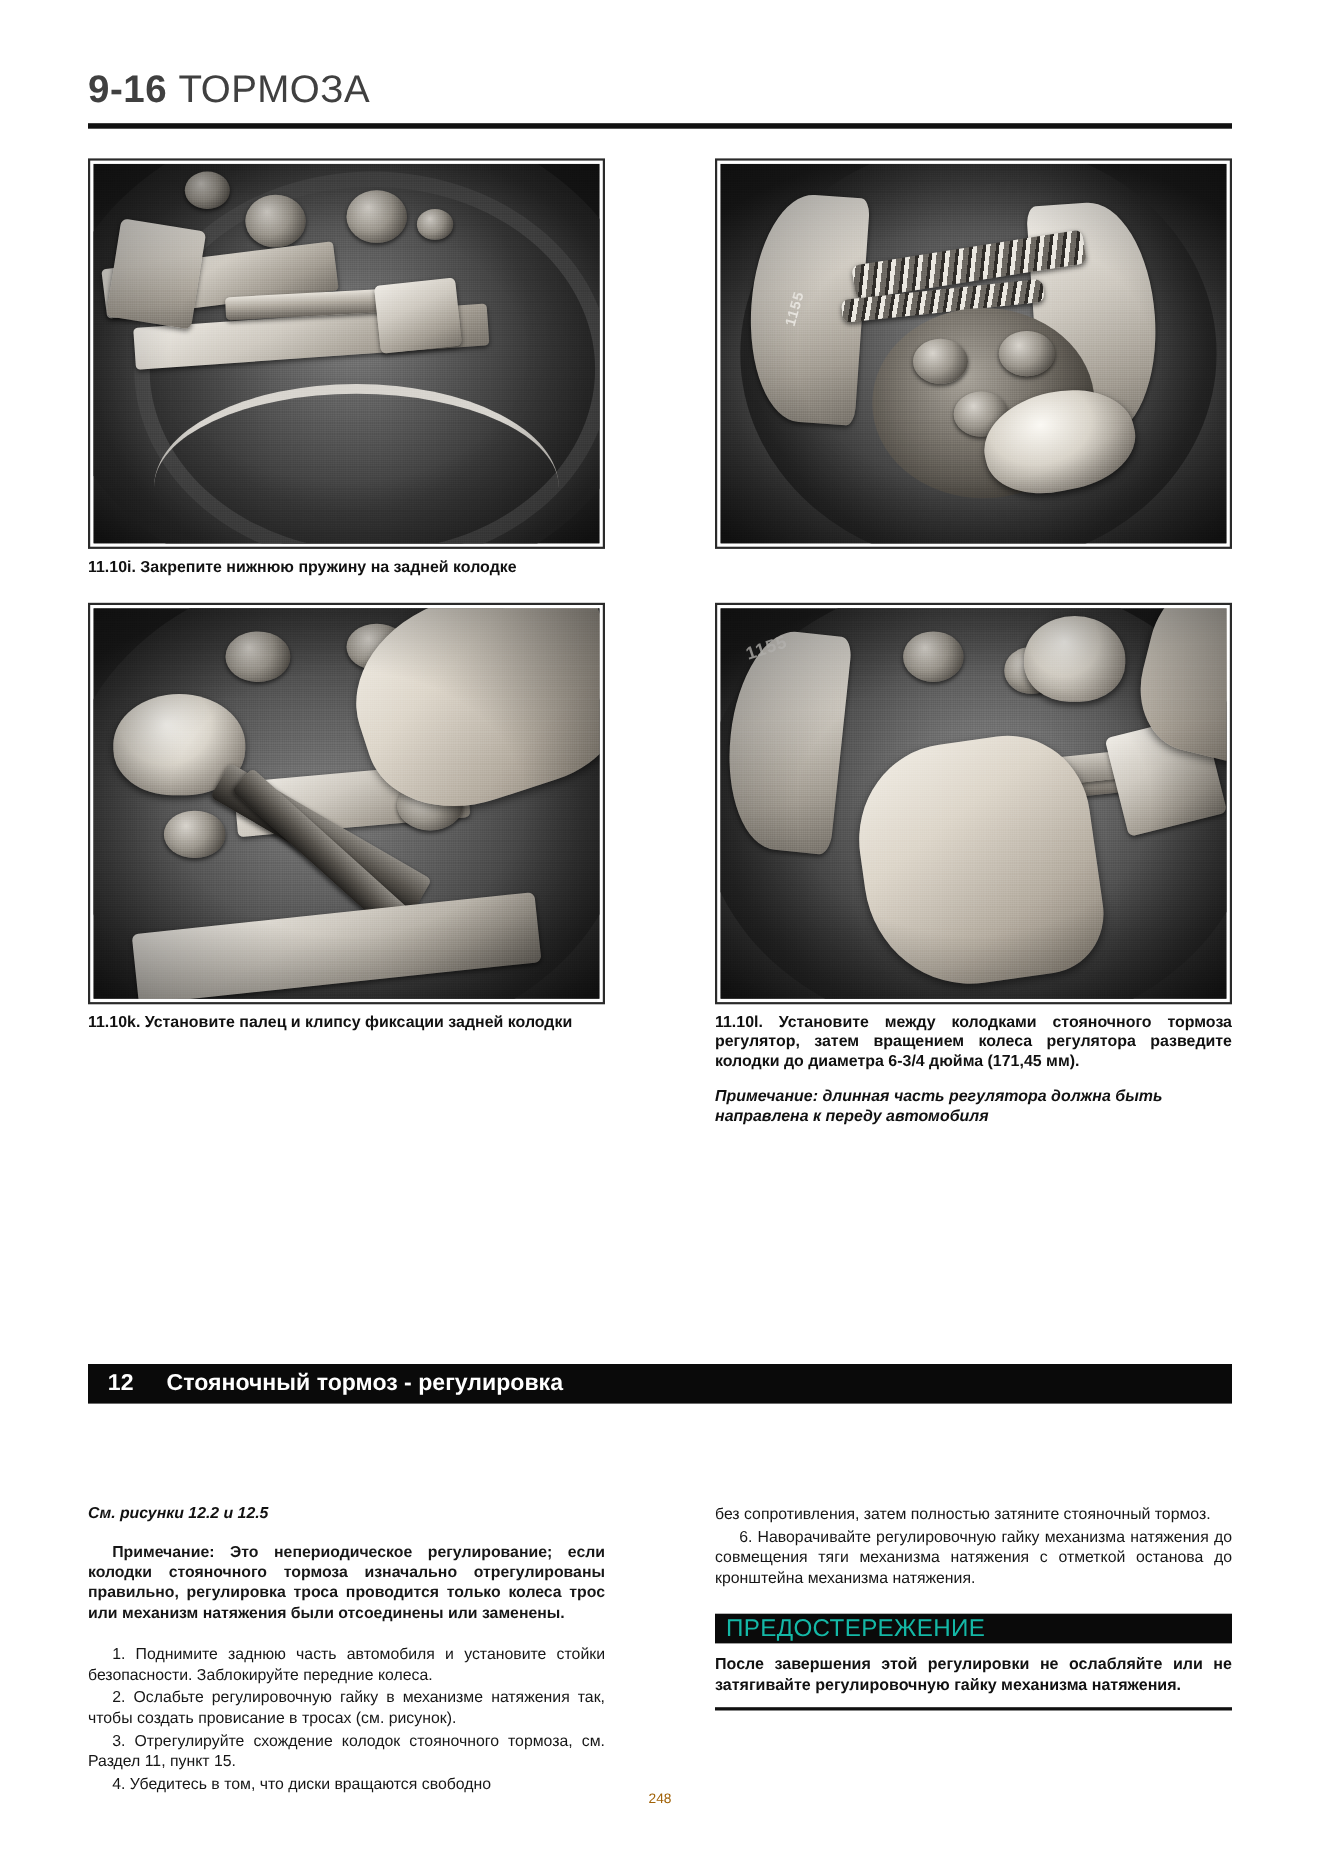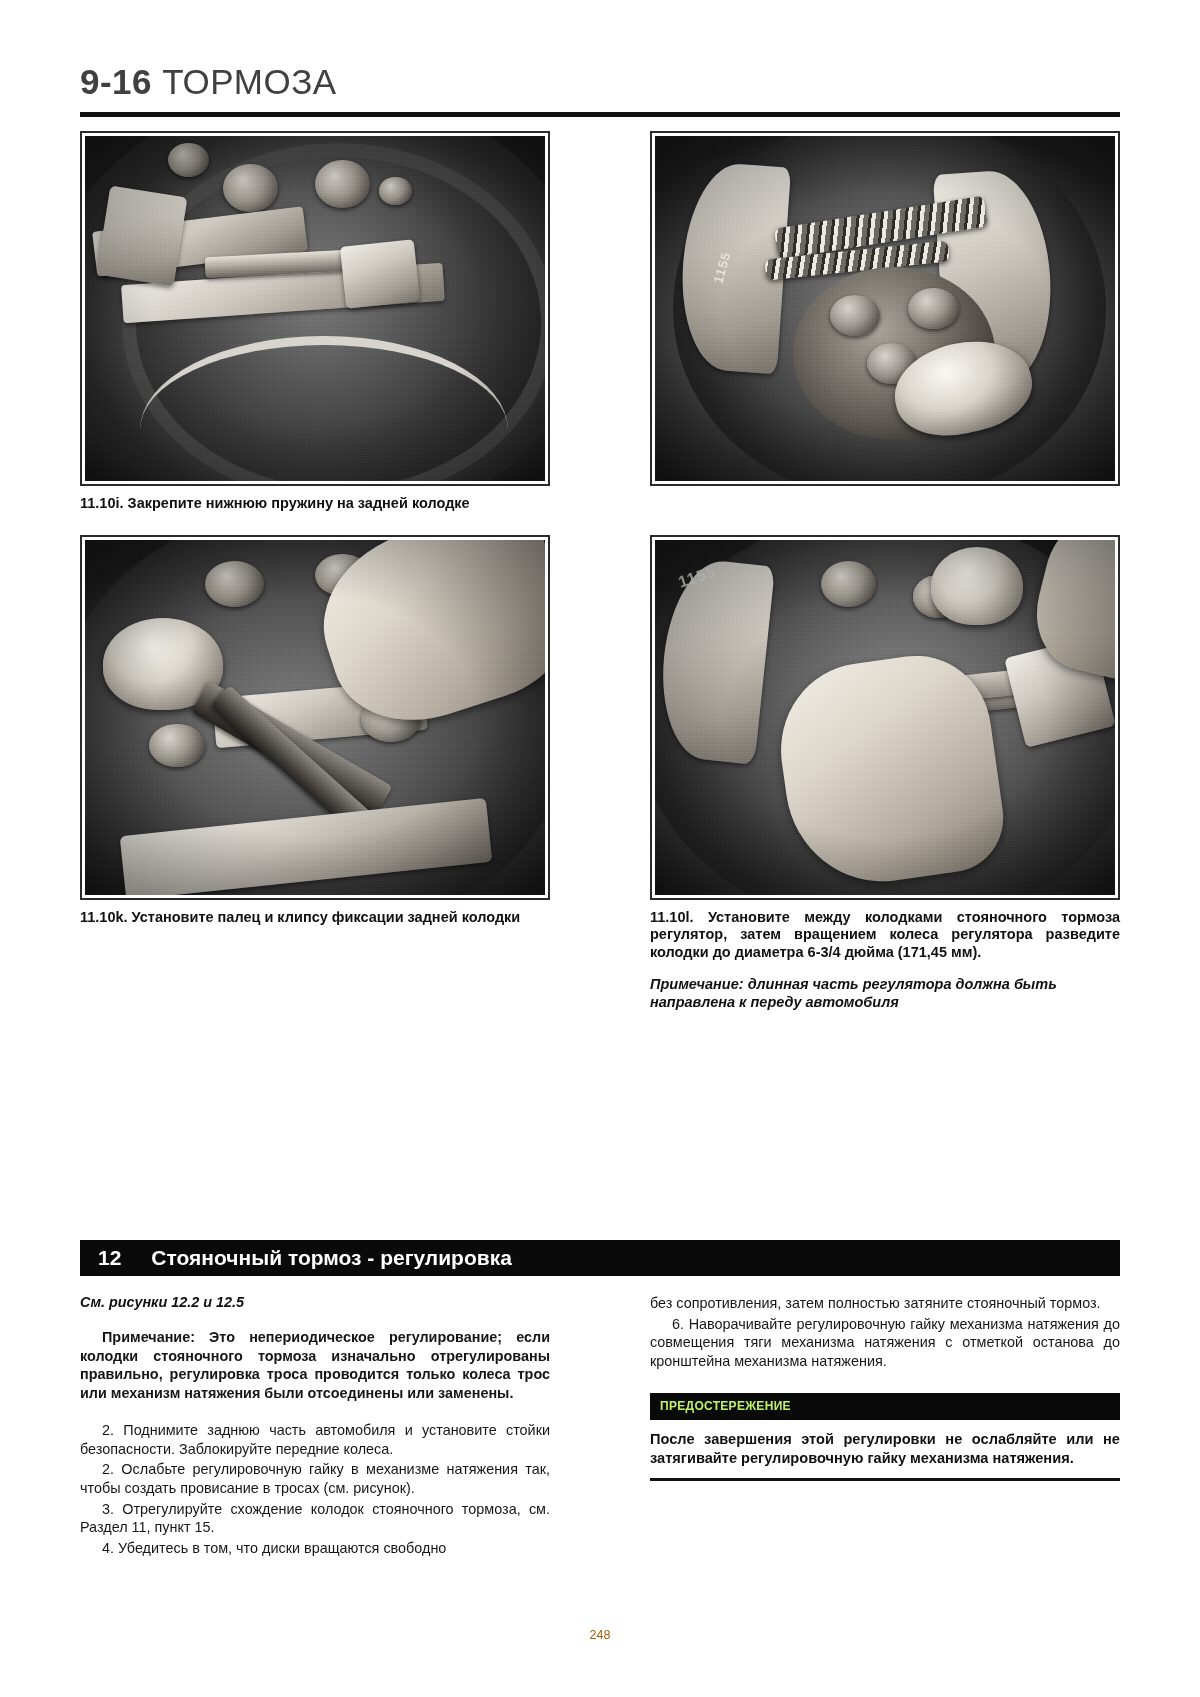--- a/index.html
+++ b/index.html
@@ -51,21 +51,21 @@
     top: 112px;
     width: 1040px;
     height: 5px;
     background: #111;
   }
 
   
   .figs {
     position: absolute;
     left: 0;
-    top: 131px;
+    top: 144px;
     width: 1040px;
   }
   .fig-row {
     display: flex;
     justify-content: space-between;
   }
   .fig {
     width: 470px;
   }
   .photo-frame {
@@ -130,21 +130,21 @@
     color: #fff;
     font-weight: bold;
     font-size: 21px;
     margin-left: 30px;
   }
 
   
   .cols {
     position: absolute;
     left: 0;
-    top: 1294px;
+    top: 1368px;
     width: 1040px;
     display: flex;
     justify-content: space-between;
   }
   .col {
     width: 470px;
   }
   .bodytext {
     font-size: 14.4px;
     line-height: 1.30;
@@ -171,23 +171,23 @@
 
   
   .warn-bar {
     margin-top: 22px;
     background: #0a0a0a;
     height: 27px;
     display: flex;
     align-items: center;
   }
   .warn-bar .wlabel {
-    color: #bef264;
-    font-weight: bold;
-    font-size: 12px;
+    color: #14b8a6;
+    font-weight: normal;
+    font-size: 22px;
     margin-left: 10px;
     letter-spacing: 0.3px;
   }
   .warn-body {
     font-size: 14.6px;
     font-weight: bold;
     line-height: 1.30;
     color: #111;
     margin-top: 10px;
     text-align: justify;
@@ -389,21 +389,21 @@
     <span class="sec-num">12</span>
     <span class="sec-title">Стояночный тормоз - регулировка</span>
   </div>
 
   <div class="cols">
 
     <div class="col">
       <div class="ref-ital">См. рисунки 12.2 и 12.5</div>
       <div class="bodytext">
         <p class="p-bold">Примечание: Это непериодическое регулирование; если колодки стояночного тормоза изначально отрегулированы правильно, регулировка троса проводится только колеса трос или механизм натяжения были отсоединены или заменены.</p>
-        <p class="p">2. Поднимите заднюю часть автомобиля и установите стойки безопасности. Заблокируйте передние колеса.</p>
+        <p class="p">1. Поднимите заднюю часть автомобиля и установите стойки безопасности. Заблокируйте передние колеса.</p>
         <p class="p">2. Ослабьте регулировочную гайку в механизме натяжения так, чтобы создать провисание в тросах (см. рисунок).</p>
         <p class="p">3. Отрегулируйте схождение колодок стояночного тормоза, см. Раздел 11, пункт 15.</p>
         <p class="p">4. Убедитесь в том, что диски вращаются свободно</p>
       </div>
     </div>
 
     <div class="col">
       <div class="bodytext">
         <p class="p" style="text-indent:0;">без сопротивления, затем полностью затяните стояночный тормоз.</p>
         <p class="p">6. Наворачивайте регулировочную гайку механизма натяжения до совмещения тяги механизма натяжения с отметкой останова до кронштейна механизма натяжения.</p>

